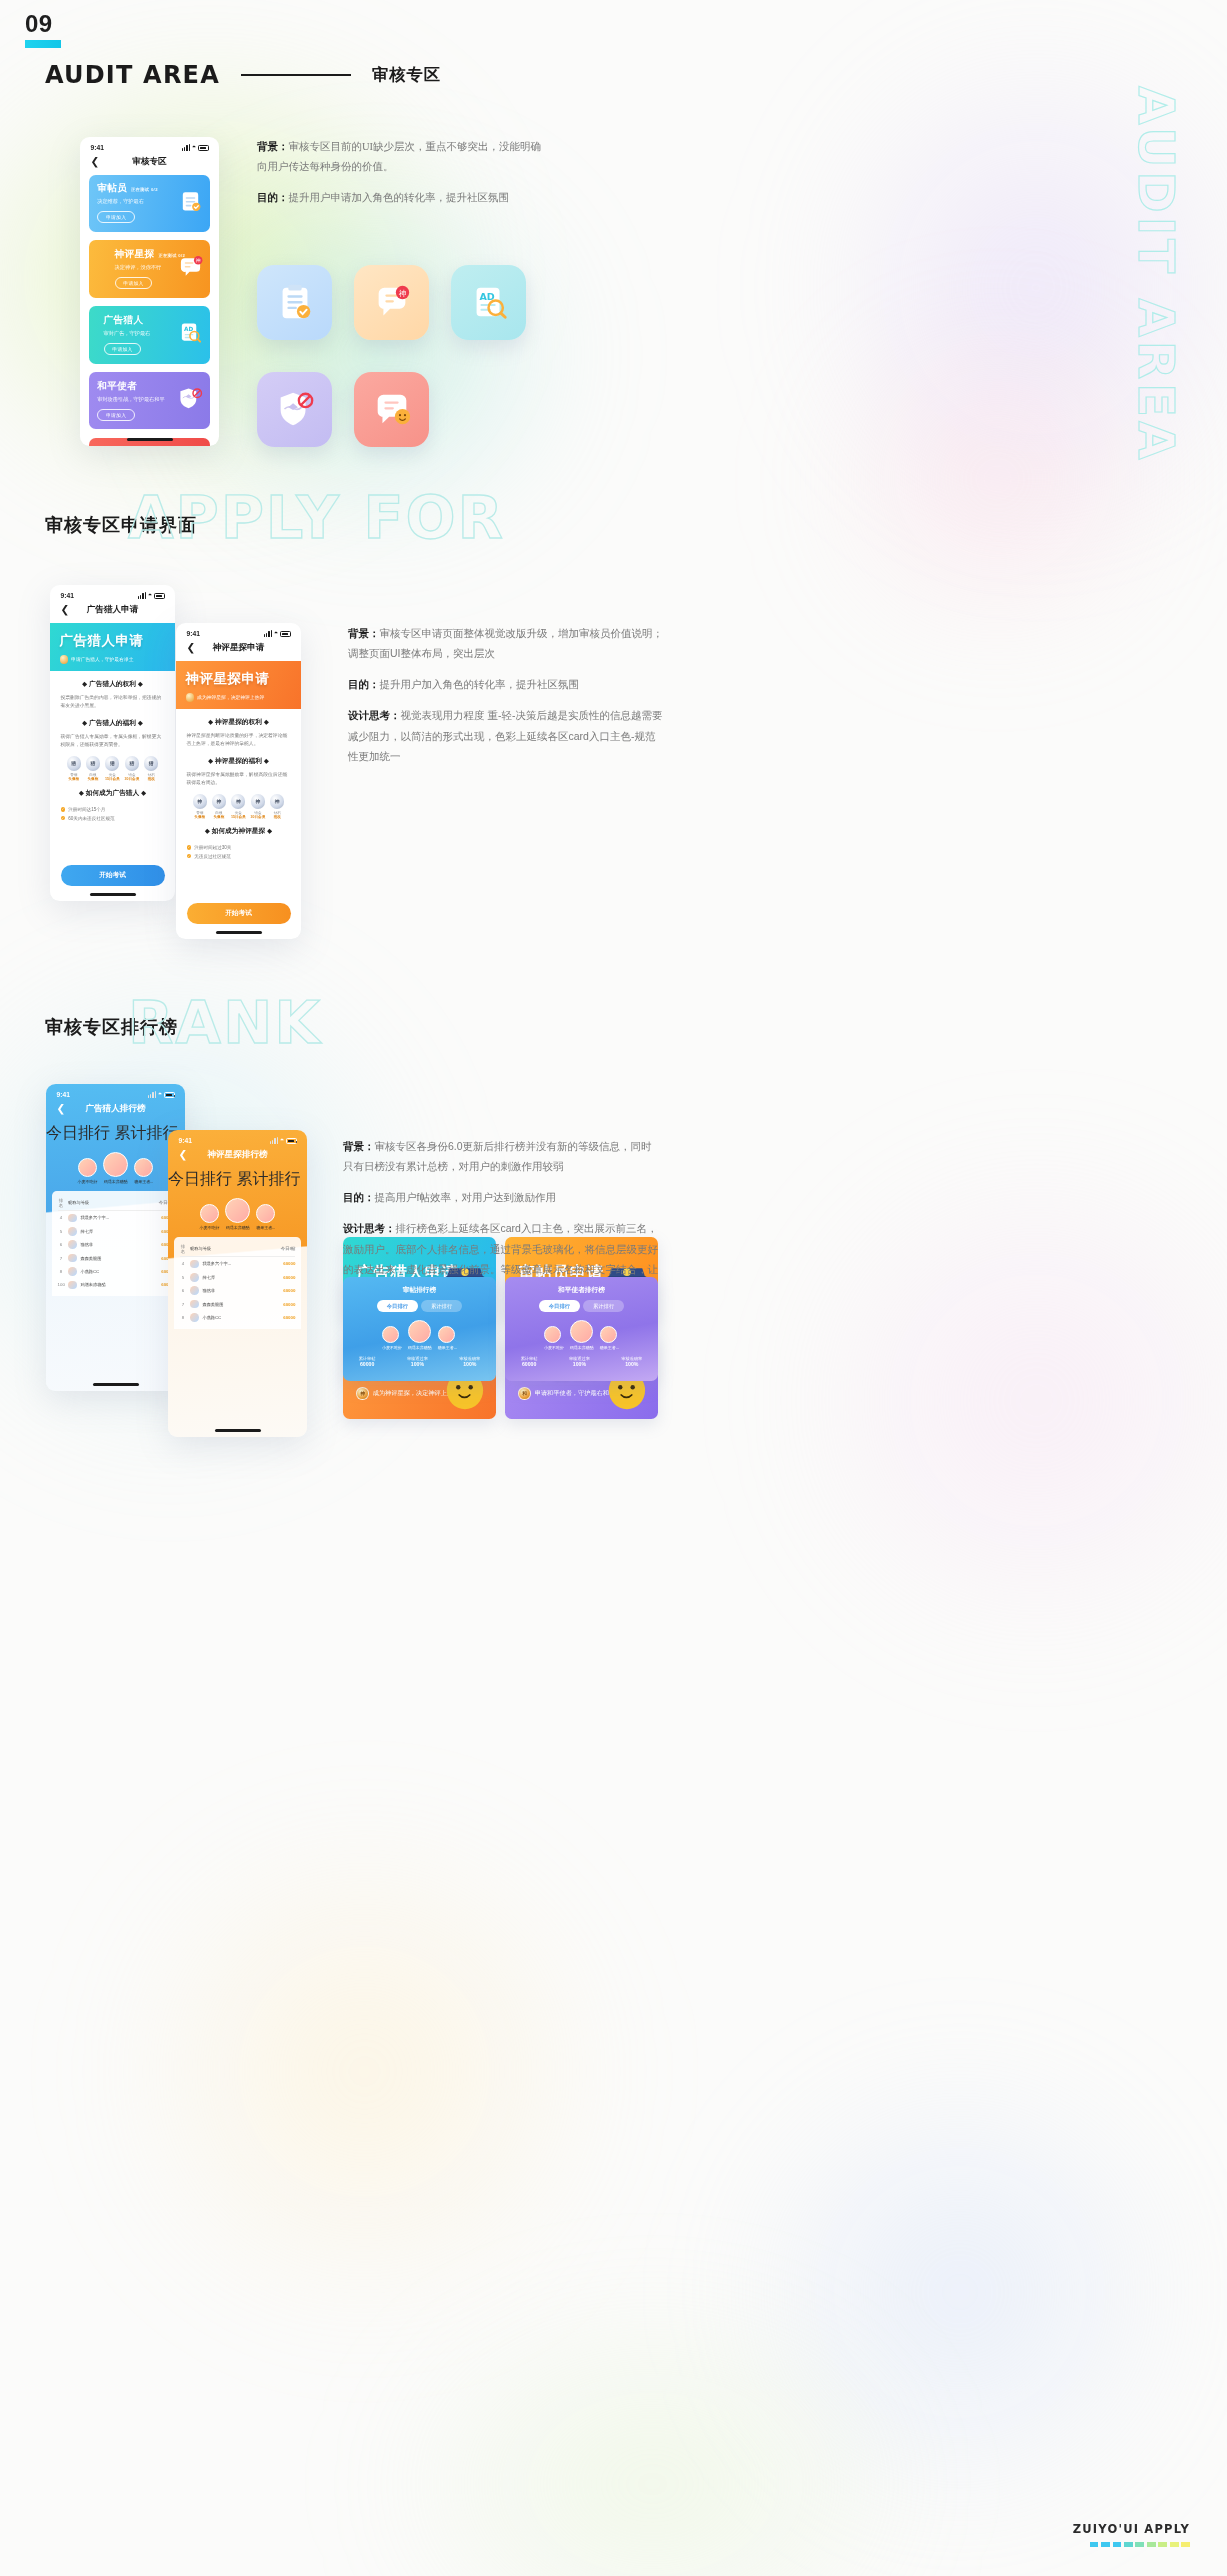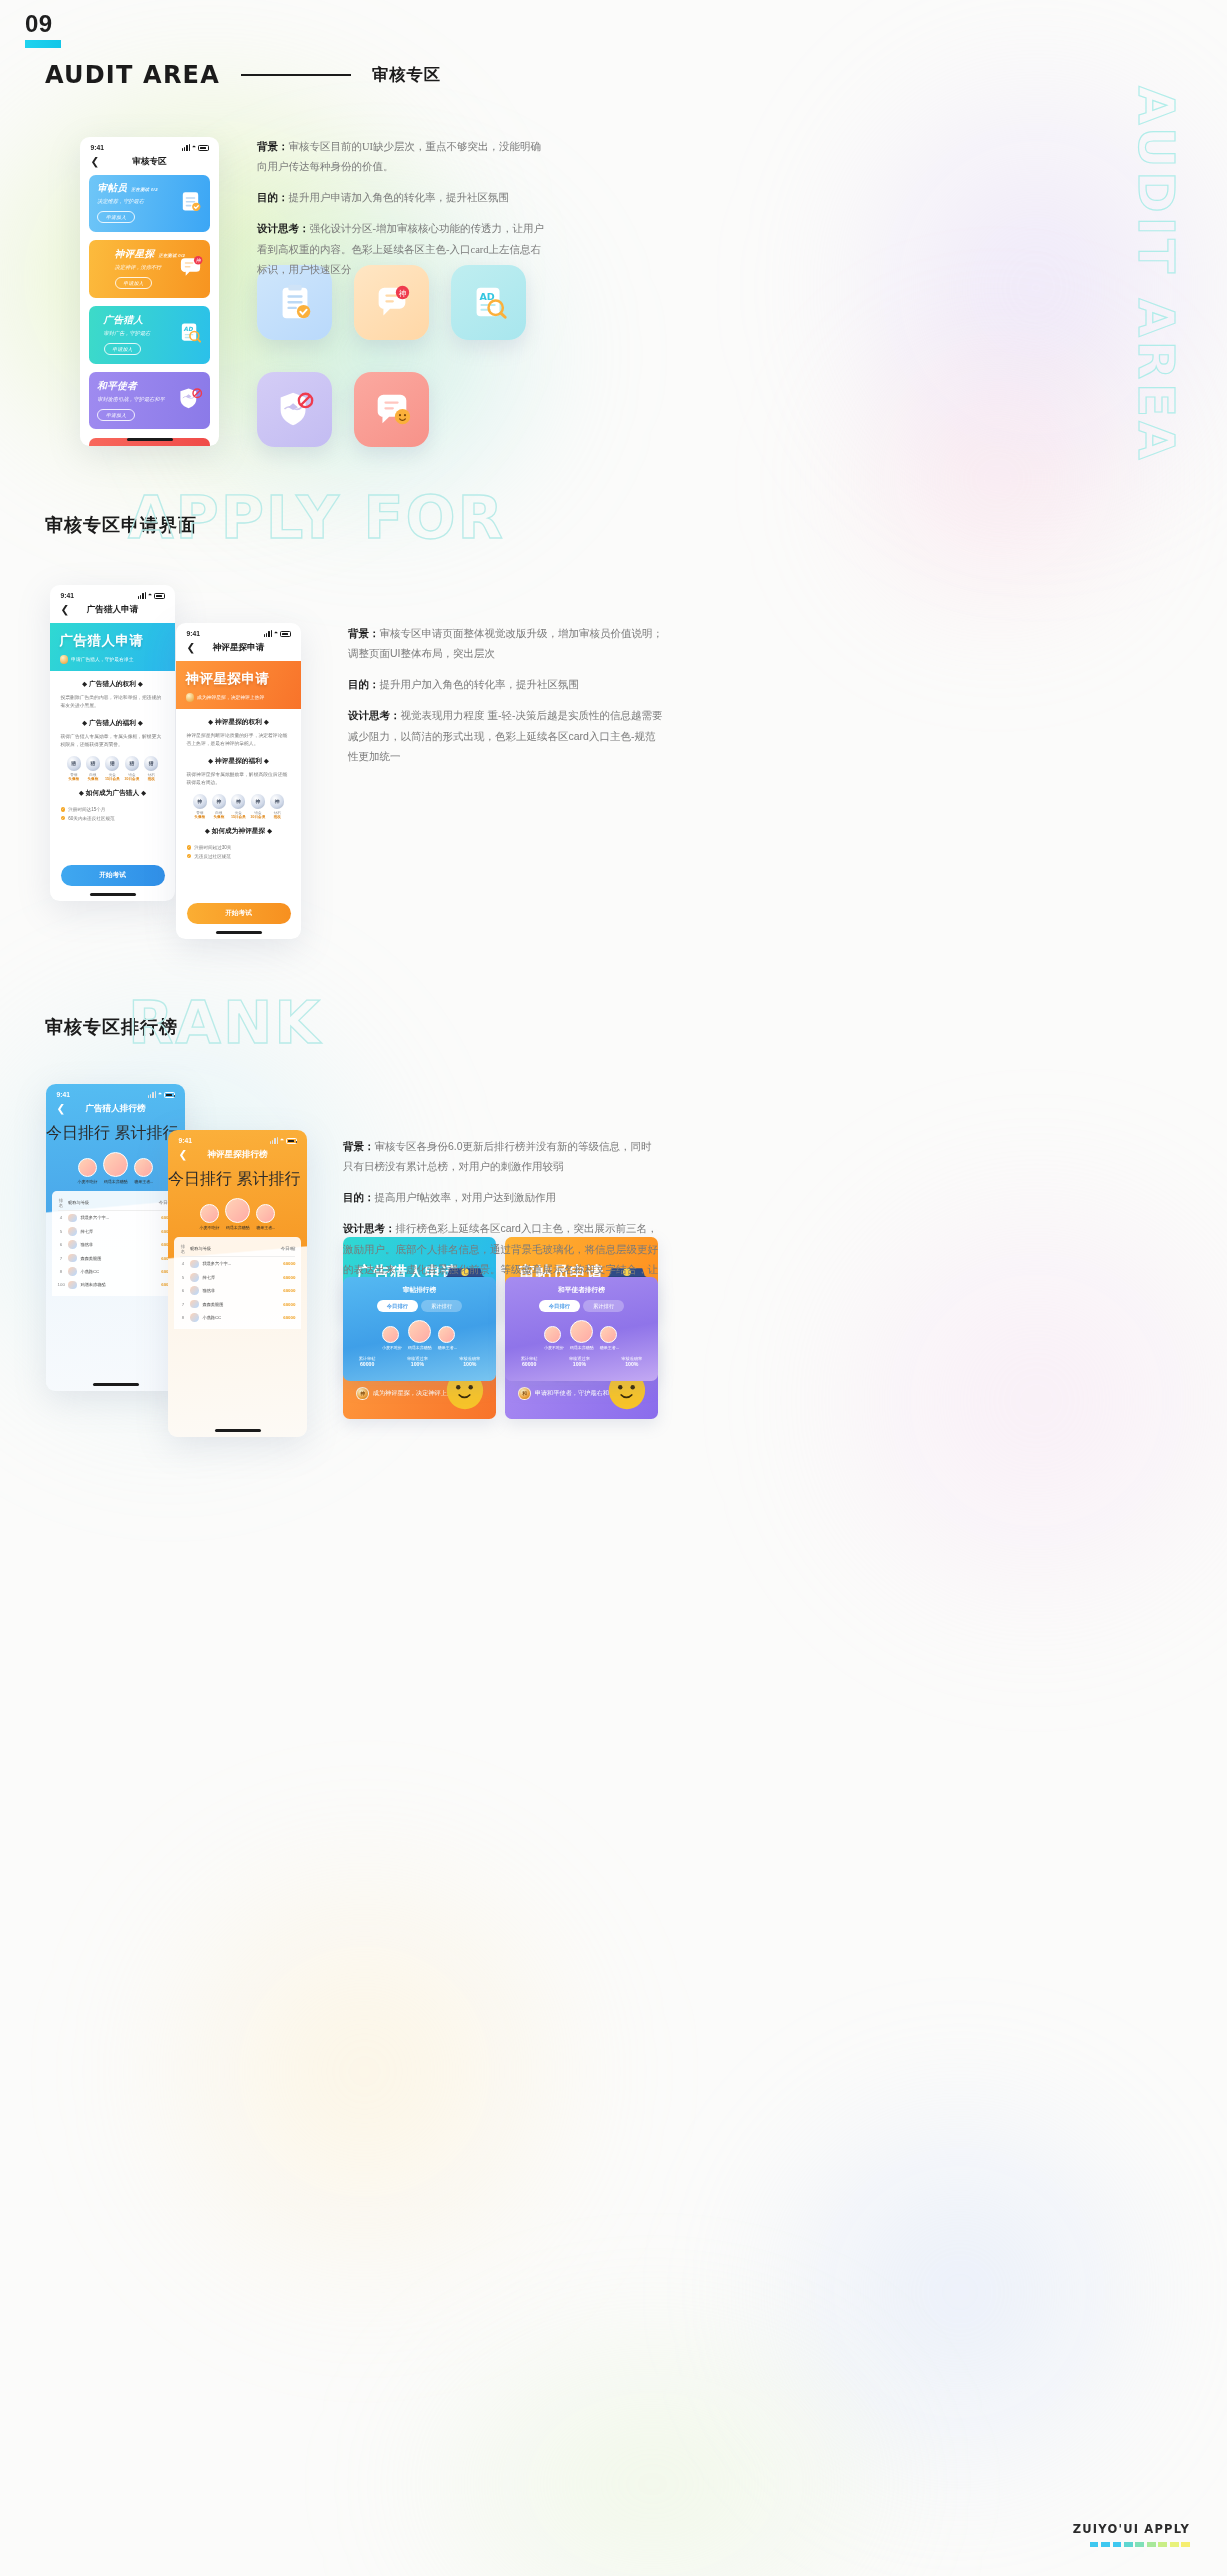--- a/index.html
+++ b/index.html
@@ -76,21 +76,21 @@
   .batt::before { content:""; position:absolute; right:-1.9px; top:1.5px; width:1px; height:2.3px; background:#1b1b1b; border-radius:0 1px 1px 0;}
   .navbar { display: flex; align-items: center; padding: 3.8px 10.5px 7.7px; position: relative; }
   .navbar .back { font-size: 10.5px; color: #222; line-height: 1; }
   .navbar .ttl { position: absolute; left: 0; right: 0; text-align: center;
     font-size: 8.6px; font-weight: 700; color: #1b1b1b; }
   .home-ind { position: absolute; bottom: 4.8px; left: 50%; transform: translateX(-50%);
     width: 46px; height: 2.9px; background: #1b1b1b; border-radius: 1.9px; }
 
   
   .rolecard { position: relative; border-radius: 6.7px; margin: 0 8.6px 8.6px; padding: 7.7px 8.6px 8.6px;
-    overflow: hidden; color: #fff; font-style: italic; }
+    overflow: hidden; color: #fff; }
   .rolecard .rtitle { font-size: 9.6px; font-weight: 800; letter-spacing: 0.4px; display: flex; align-items: baseline; gap: 3.8px; }
   .rolecard .rtag { font-size: 4.2px; font-weight: 600; opacity: .92; }
   .rolecard .rsub { font-size: 5.2px; margin-top: 2.9px; opacity: .95; }
   .rolecard .rbtn { margin-top: 5.8px; display: inline-block; border: 0.7px solid rgba(255,255,255,.85);
     border-radius: 19px; padding: 2.1px 7.7px; font-size: 4.8px; letter-spacing: 0.3px; }
   .rolecard .rart { position: absolute; right: 7.7px; top: 50%; transform: translateY(-50%); }
 
   .c-blue   { background: linear-gradient(100deg,#6fc6f7,#3ba6f5); }
   .c-orange { background: linear-gradient(100deg,#fcbb3d,#f79420); padding-left: 26px; }
   .c-cyan   { background: linear-gradient(100deg,#3ddbc8,#2bc0ea); padding-left: 15px; }
@@ -329,21 +329,20 @@
       <circle cx="33" cy="29" r="8" fill="#fbb03b"></circle>
       <circle cx="30.4" cy="27.4" r="1.1" fill="#7a4608"></circle>
       <circle cx="35.6" cy="27.4" r="1.1" fill="#7a4608"></circle>
       <path d="M30 31.4c1.6 2 4.4 2 6 0" stroke="#7a4608" stroke-width="1.3" fill="none" stroke-linecap="round"></path>
     </svg>
 </div>
 
 <div class="copy" id="copy1" style="left:257px; top:137px; width:288px;font-family:Liberation Serif, serif;">
     <p><b>背景：</b>审核专区目前的UI缺少层次，重点不够突出，没能明确向用户传达每种身份的价值。</p>
     <p><b>目的：</b>提升用户申请加入角色的转化率，提升社区氛围</p>
-    <p><b>设计思考：</b>强化设计分区-增加审核核心功能的传透力，让用户看到高权重的内容。色彩上延续各区主色-入口card上左信息右标识，用户快速区分</p>
   </div>
 
 <div class="sect-title" style="left:45px; top:513px;">审核专区申请界面</div>
 <div class="ghost" style="left:128px; top:483px;">APPLY FOR</div>
 
 <div class="phone" style="left:50px; top:585px; width:125px; height:316px;">
   <div class="statusbar">
     <span>9:41</span>
     <span class="sigs">
       <span class="bars">

